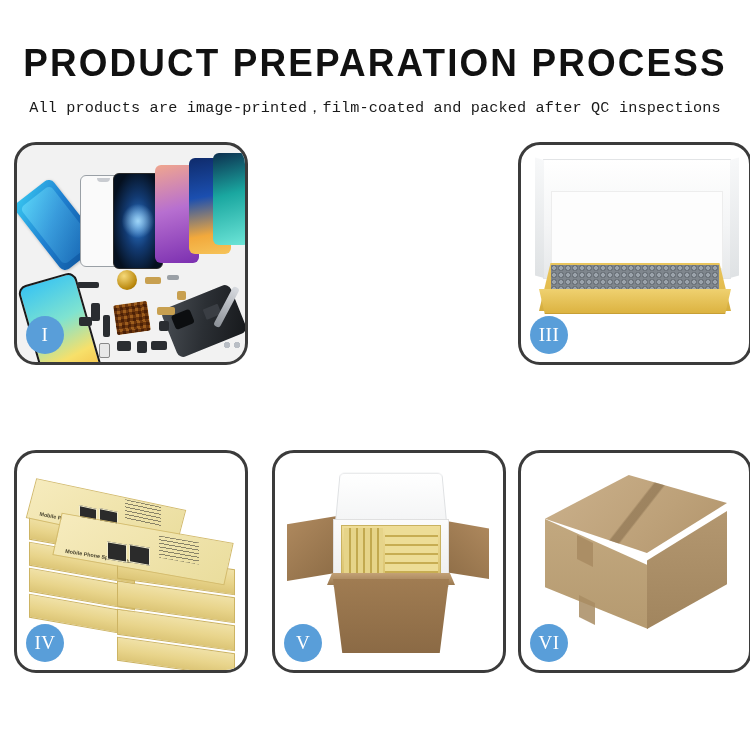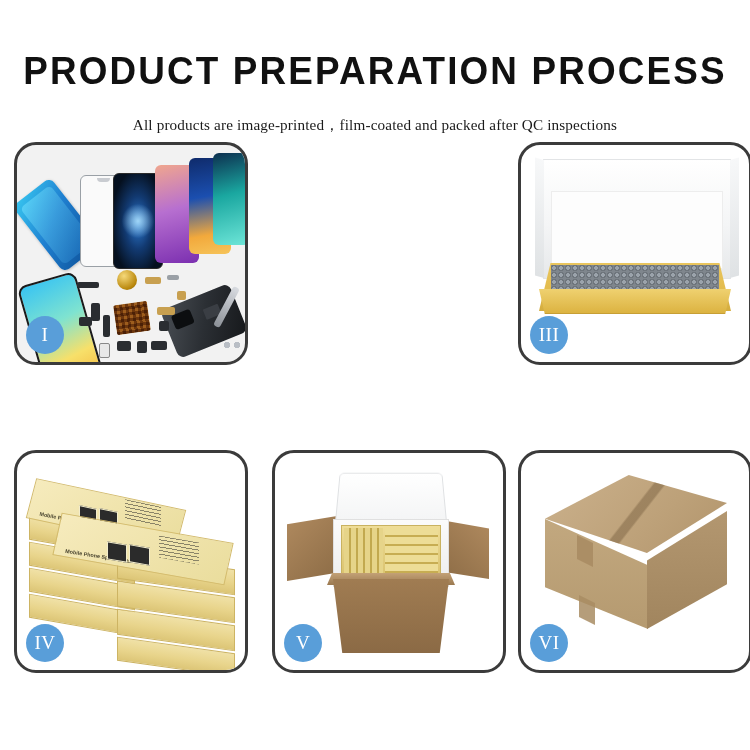--- a/index.html
+++ b/index.html
@@ -11,43 +11,43 @@
     height: 750px;
     background: #ffffff;
     font-family: "Liberation Sans", sans-serif;
     overflow: hidden;
     position: relative;
   }
 
   
   .header {
     position: absolute;
-    left: 0; top: 12px;
+    left: 0; top: 4px;
     width: 750px;
     text-align: center;
   }
   .title {
     margin: 0;
     padding-top: 40px;
     font-size: 38px;
     font-weight: 700;
     letter-spacing: 2.2px;
     color: #111111;
     line-height: 1.05;
     font-family: "Liberation Sans", sans-serif;
     transform: scaleX(0.97);
   }
   .subtitle {
-    margin: 12px;
+    margin: 2px;
     padding-top: 11px;
     font-size: 15.2px;
     font-weight: 400;
     letter-spacing: 0.15px;
     color: #1a1a1a;
-    font-family: Liberation Serif, serif;
+    font-family: Liberation Mono, monospace;
   }
 
   
   .grid {
     position: absolute;
     left: 14px;
     top: 142px;
     width: 728px;
     height: 531px;
   }

